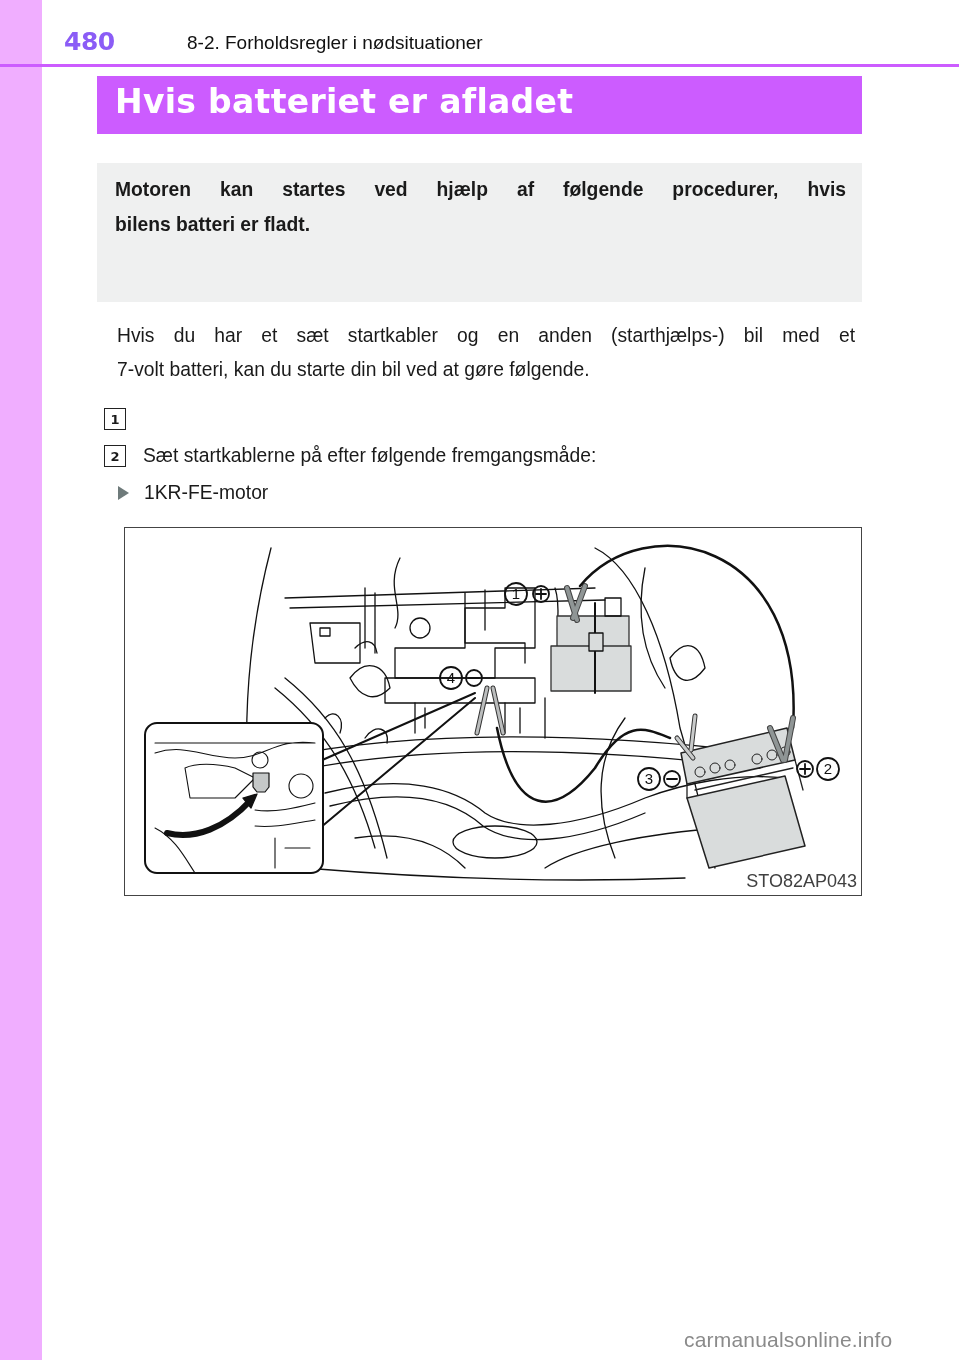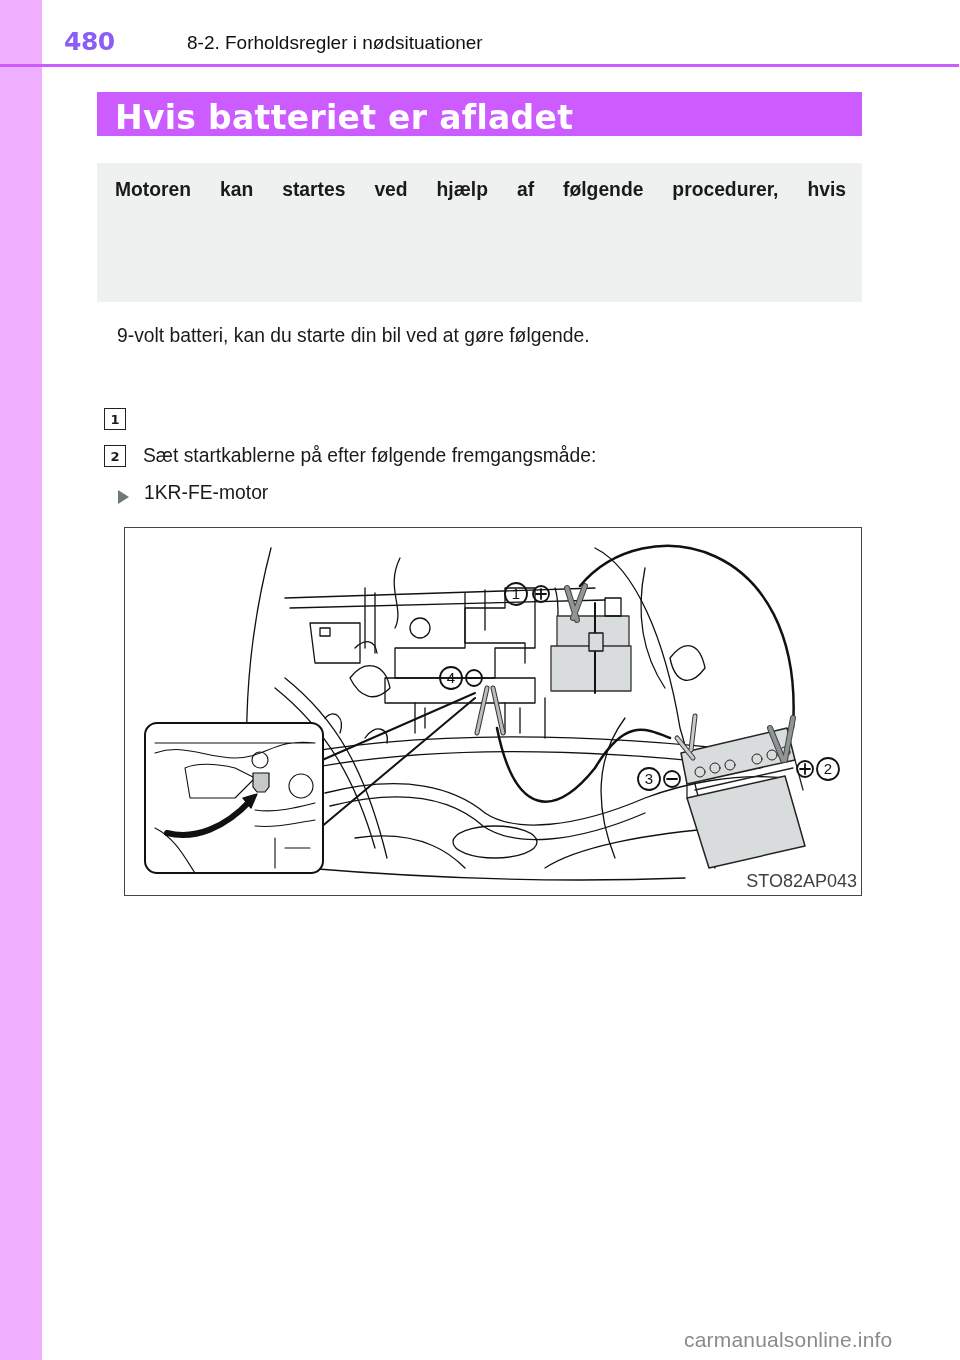--- a/index.html
+++ b/index.html
@@ -6,21 +6,21 @@
   body {
     width: 960px; height: 1360px; position: relative; overflow: hidden;
     background: #ffffff;
     font-family: "Liberation Sans", sans-serif; color: #1a1a1a;
   }
   .side-tab { position: absolute; left: 0; top: 0; width: 42px; height: 1360px; background: #f0aeff; }
   .header-rule { position: absolute; left: 0; top: 64px; width: 959px; height: 3px; background: #cc5cff; }
   .page-num { position: absolute; left: 64px; top: 27px; font-size: 25px; font-weight: bold; letter-spacing: -0.5px; color: #8b5cf6; font-family: "DejaVu Sans", sans-serif; }
   .section-title { position: absolute; left: 167px; top: 32px; font-size: 19px; color: #111; margin-left: 20px; }
   .title-bar {
-    position: absolute; left: 97px; top: 92px; width: 765px; height: 44px;
+    position: absolute; left: 97px; top: 76px; width: 765px; height: 58px;
     background: #cc5cff;
     text-align: center;
   }
   .title-bar span {
     position: absolute; left: 18px; top: 6px; font-size: 33px; font-weight: bold; color: #fff;
     font-family: "DejaVu Sans", sans-serif; letter-spacing: 0.3px;
   }
   .info-box {
     position: absolute; left: 97px; top: 163px; width: 765px; height: 139px;
     background: #eff0f0; box-sizing: border-box; padding: 9px 16px 0 18px;
@@ -33,21 +33,21 @@
   .intro {
     position: absolute; left: 117px; top: 319px; width: 738px; font-size: 19.3px; line-height: 34px;
   }
   .intro .l1 { text-align: justify; text-align-last: justify; }
   .step { position: absolute; left: 104px; font-size: 19.3px; display: flex; align-items: center; }
   .step .num {
     width: 22px; height: 22px; border: 1.5px solid #222; box-sizing: border-box;
     font-size: 13px; font-weight: bold; display: flex; align-items: center; justify-content: center;
     margin-right: 17px; font-family: "DejaVu Sans", sans-serif;
   }
-  .sub { position: absolute; left: 118px; top: 482px; font-size: 19.3px; display: flex; align-items: flex-end; }
+  .sub { position: absolute; left: 118px; top: 482px; font-size: 19.3px; display: flex; align-items: center; }
   .sub .tri { width: 0; height: 0; border-left: 11px solid #6e7a7a; border-top: 7px solid transparent; border-bottom: 7px solid transparent; margin-right: 15px; }
   .figure {
     position: absolute; left: 124px; top: 527px; width: 738px; height: 369px;
     border: 1px solid #444; box-sizing: border-box; background: #fff; overflow: hidden;
   }
   .figure svg { position: absolute; left: 0; top: 0; }
   .fig-id { position: absolute; right: 4px; bottom: 3px; font-size: 18px; color: #404040; }
   .watermark { position: absolute; left: 684px; top: 1328px; font-size: 21px; color: #8a8a8a; letter-spacing: 0.2px; }
 </style>
 </head>
@@ -57,24 +57,26 @@
 <div class="header-rule"></div>
 <div class="page-num">480</div>
 <div class="section-title">8-2. Forholdsregler i nødsituationer</div>
 
 <div class="title-bar">
   <span>Hvis batteriet er afladet</span>
 </div>
 
 <div class="info-box">
   <p class="j">Motoren kan startes ved hjælp af følgende procedurer, hvis</p>
+  <p>bilens batteri er fladt.</p>
 </div>
 
 <div class="intro">
-  <div>9-volt batteri, kan du starte din bil ved at gøre følgende.</div>
+  <div class="l1">Hvis du har et sæt startkabler og en anden (starthjælps-) bil med et</div>
+  <div>7-volt batteri, kan du starte din bil ved at gøre følgende.</div>
 </div>
 
 <div class="step" style="top:408px">
   <span class="num">1</span>
 </div>
 <div class="step" style="top:445px">
   <span class="num">2</span>
   <span>Sæt startkablerne på efter følgende fremgangsmåde:</span>
 </div>
 

